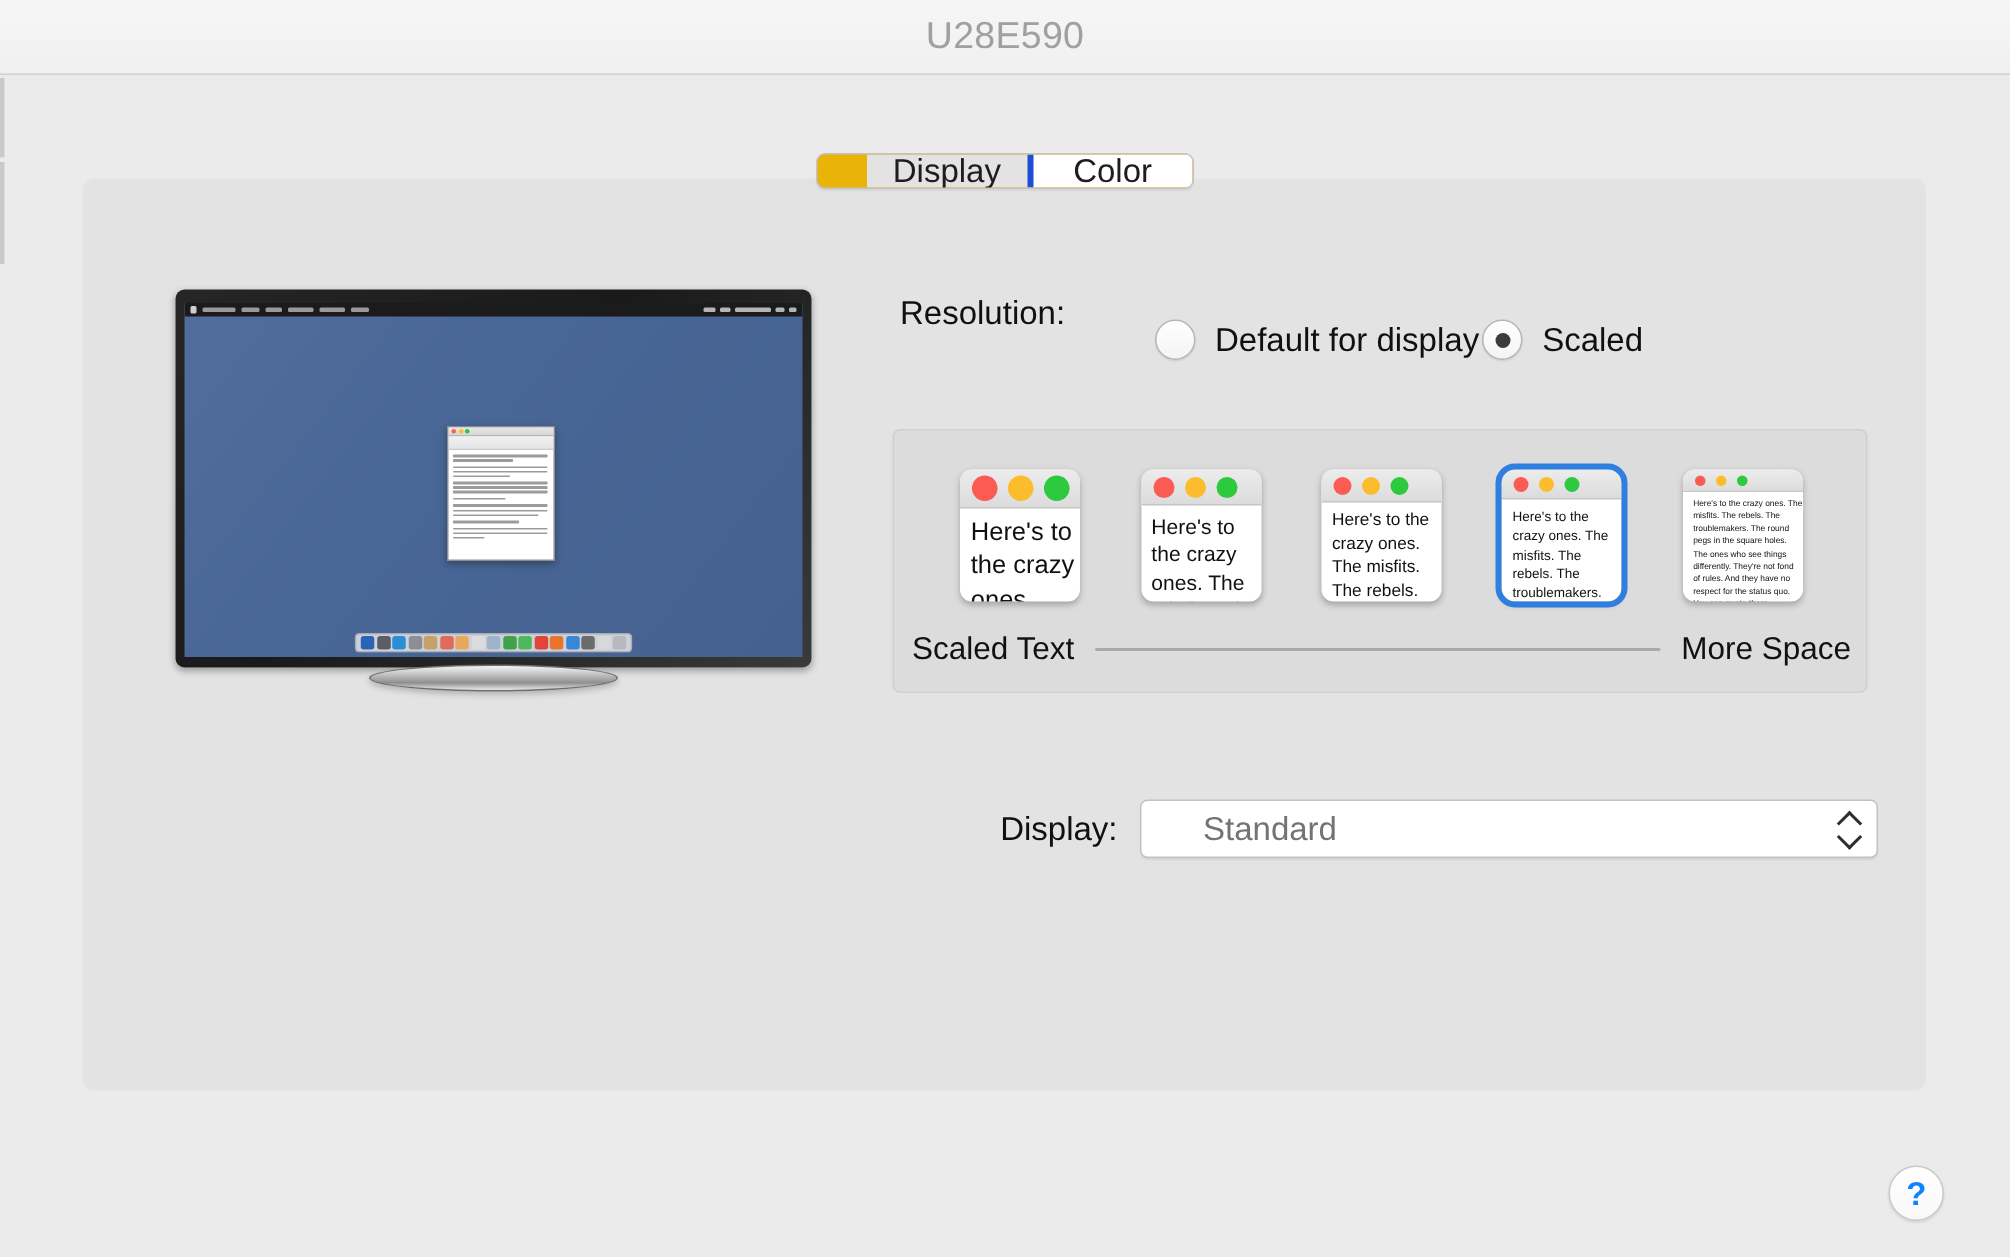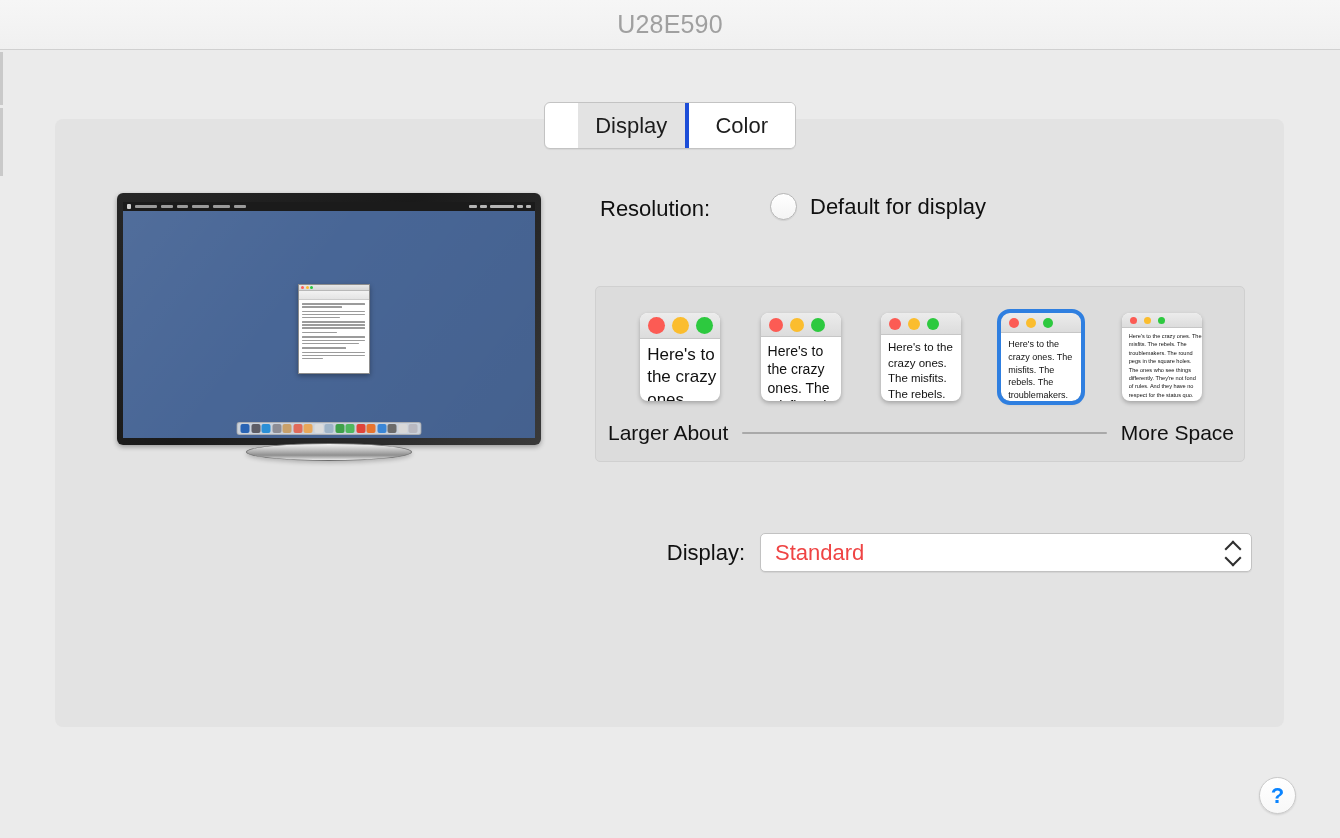--- a/index.html
+++ b/index.html
@@ -45,24 +45,24 @@
     width: 3px;
     background: #c9c9c9;
   }
   .behind-edge.e1 { top: 52px; height: 53px; }
   .behind-edge.e2 { top: 108px; height: 68px; }
 
   
   #tabbar {
     position: absolute;
     left: 544px; top: 102px;
-    width: 252px; height: 47px;
+    width: 252px; height: 24px;
     border: 1px solid #c3c3c3;
     border-radius: 6px;
-    background: #ffffff;
+    background: #eab308;
     display: flex;
     overflow: hidden;
     box-shadow: 0 1px 1px rgba(0,0,0,0.06);
     padding-left: 33px;
   }
   .tab {
     flex: 1;
     display: flex;
     align-items: center;
     justify-content: center;
@@ -226,20 +226,21 @@
     color: #101010;
     white-space: nowrap;
   }
   #resolution-label { width: 155px; text-align: left; padding-top: 3px; }
 
   #radio-group {
     margin-left: 15px;
     display: flex;
     flex-direction: row;
     gap: 2px;
+    margin-top: 20px;
   }
   .radio-row {
     display: flex;
     align-items: center;
     gap: 13px;
     cursor: default;
   }
   .radio-dot {
     width: 27px; height: 27px;
     border-radius: 50%;
@@ -387,21 +388,22 @@
     border-radius: 5px;
     box-shadow: 0 1px 1px rgba(0,0,0,0.07);
     display: flex;
     align-items: center;
     padding: 0 10px 0 14px;
     cursor: default;
   }
   #rotation-value {
     flex: 1;
     font-size: 22px;
-    color: #ef4444;
+    color: #737373;
+    margin-left: 27px;
   }
   .stepper-chevrons {
     display: flex;
     flex-direction: column;
     align-items: center;
     gap: 3px;
     color: #3a3a3a;
   }
   .chev { width: 16px; height: 9px; position: relative; }
   .chev::before {
@@ -553,20 +555,24 @@
     <div id="monitor-stand"></div>
   </div>
 
   <div id="resolution-row">
     <div id="resolution-label" class="field-label">Resolution:</div>
     <div id="radio-group">
       <div class="radio-row">
         <span class="radio-dot"></span>
         <span class="radio-text">Default for display</span>
       </div>
+      <div class="radio-row">
+        <span class="radio-dot checked"></span>
+        <span class="radio-text">Scaled</span>
+      </div>
     </div>
   </div>
 
   <div id="scaled-box">
     <div id="thumb-strip">
 
       <div class="thumb s1">
         <div class="thumb-frame">
           <div class="thumb-titlebar">
             <span class="tdot r"></span>
@@ -617,21 +623,21 @@
             <span class="tdot y"></span>
             <span class="tdot g"></span>
           </div>
           <div class="thumb-text">Here's to the crazy ones. The misfits. The rebels. The troublemakers. The round pegs in the square holes. The ones who see things differently. They're not fond of rules. And they have no respect for the status quo. You can quote them, disagree with them, glorify or vilify them. About the only thing you can't do is ignore them. Because they change things.</div>
         </div>
       </div>
 
     </div>
 
     <div id="slider-row">
-      <span class="slider-end-label">Larger About</span>
+      <span class="slider-end-label">Scaled Text</span>
       <span id="slider-track"></span>
       <span class="slider-end-label">More Space</span>
     </div>
   </div>
 
 
   <div id="rotation-row">
     <div id="rotation-label" class="field-label">Display:</div>
     <div id="rotation-select">
       <span id="rotation-value">Standard</span>

